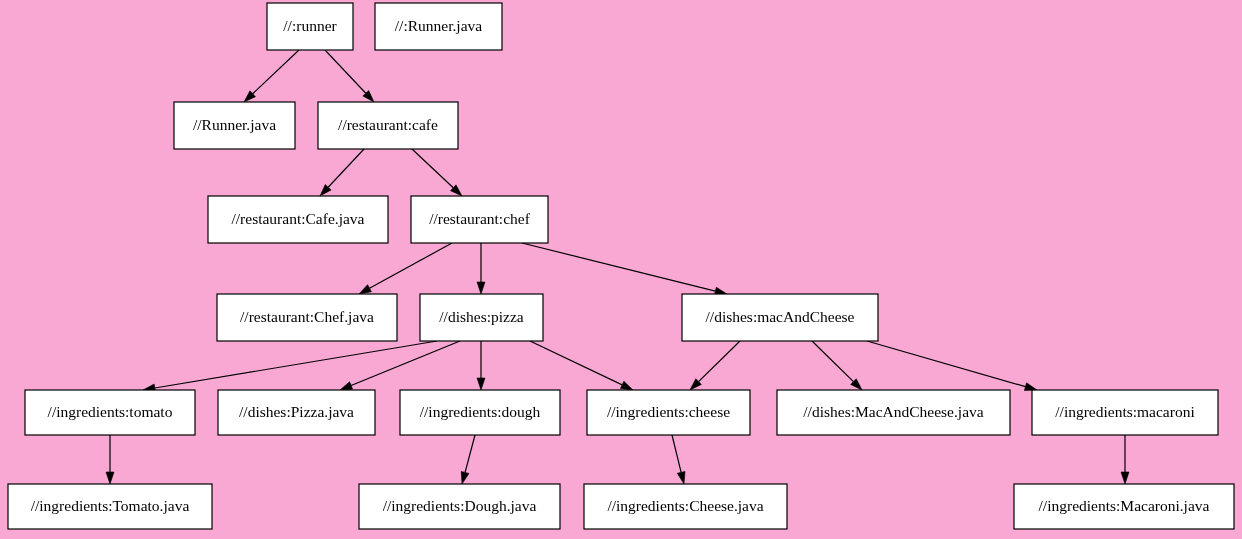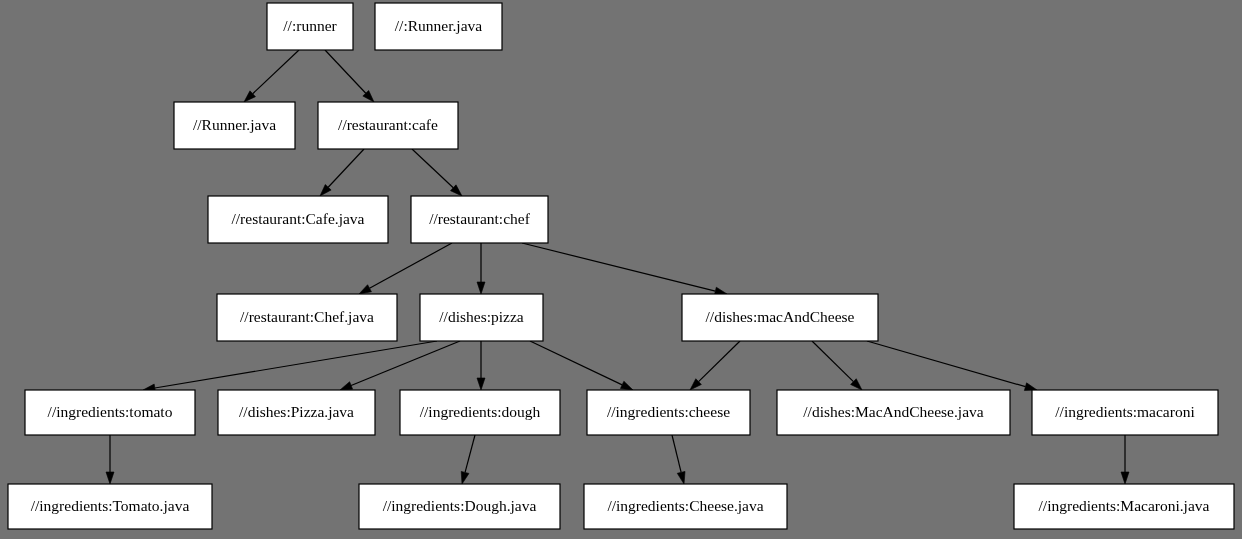--- a/index.html
+++ b/index.html
@@ -10,21 +10,21 @@
   body {
     width: 1242px;
     height: 539px;
     overflow: hidden;
     font-family: "Liberation Serif", "DejaVu Serif", serif;
   }
   #graph-root {
     position: relative;
     width: 1242px;
     height: 539px;
-    background: #737373;
+    background: #f9a8d4;
   }
   svg#graph-canvas {
     display: block;
     width: 1242px;
     height: 539px;
   }
   .node-box {
     fill: #ffffff;
     stroke: #000000;
     stroke-width: 1.2;

